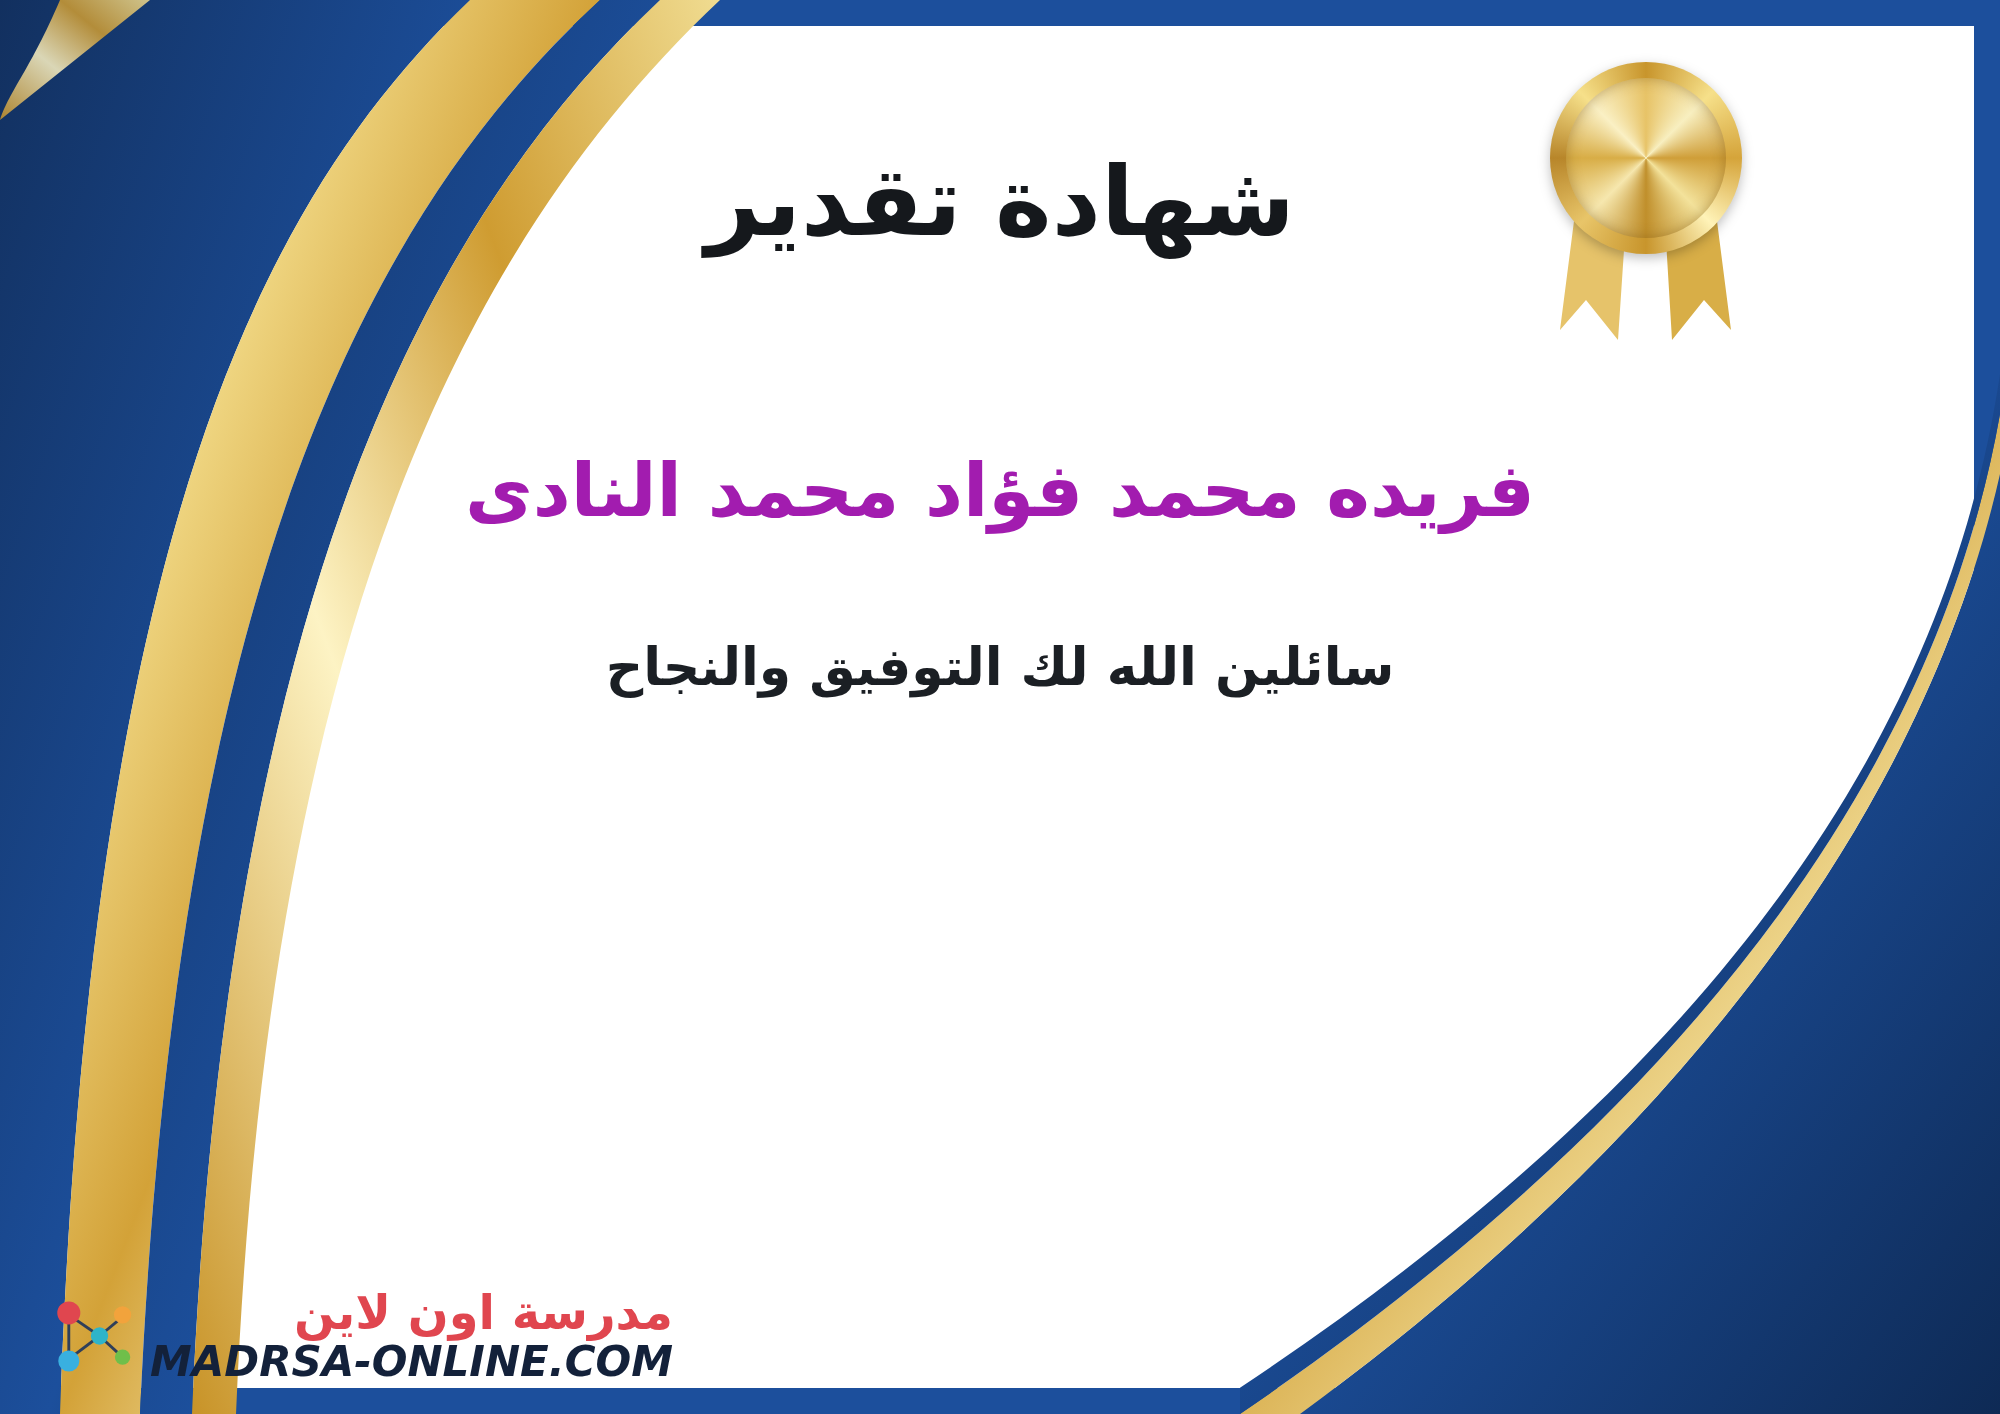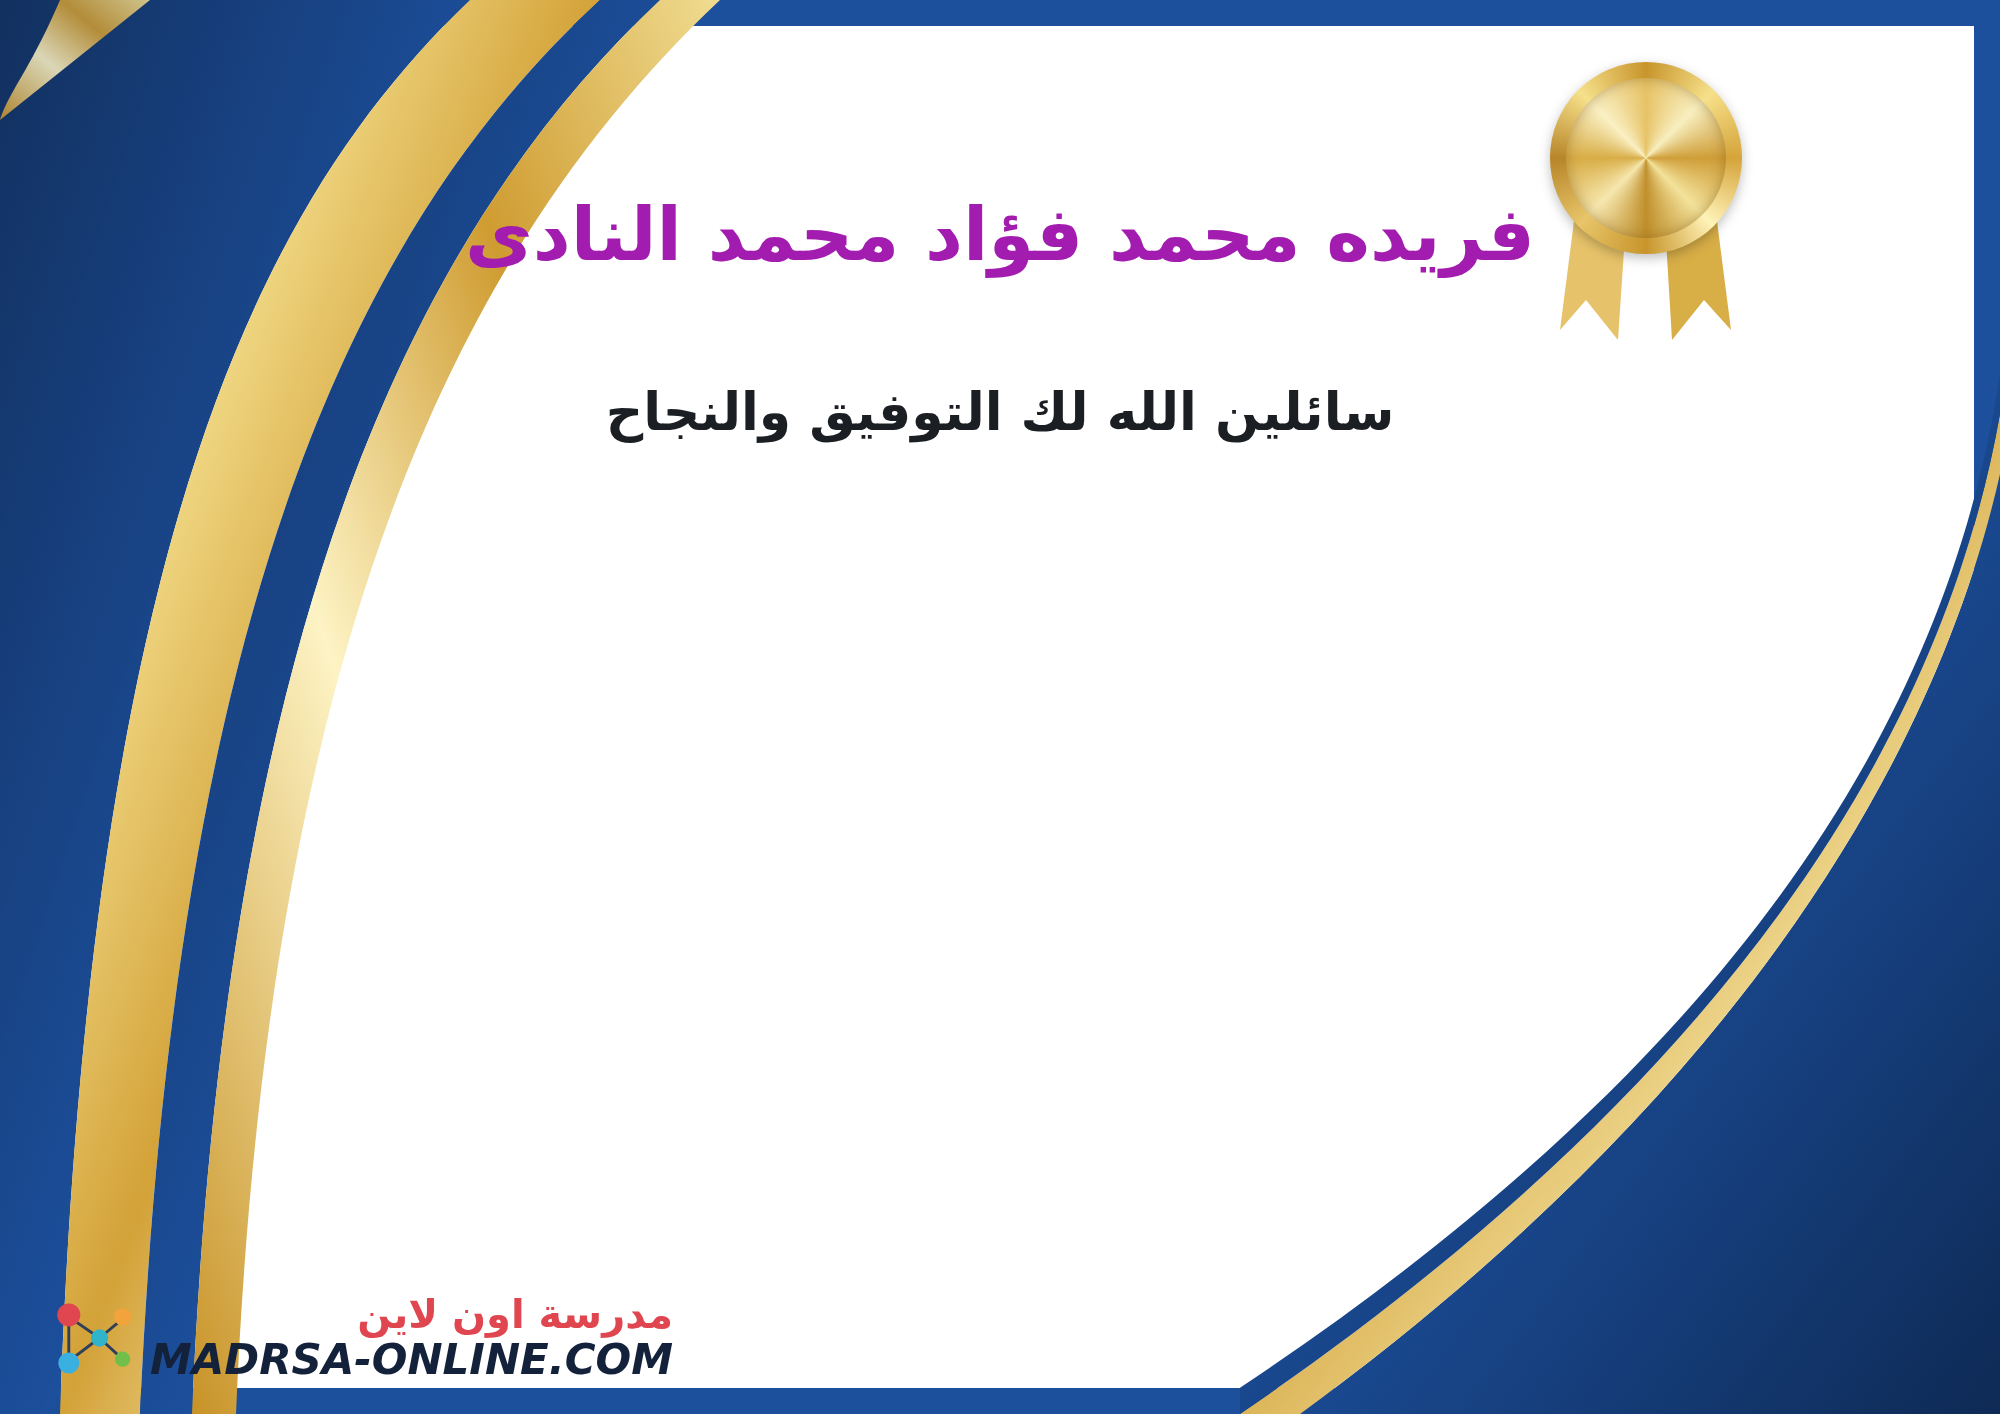--- a/index.html
+++ b/index.html
@@ -152,21 +152,21 @@
     align-items: center;
     gap: 14px;
     direction: rtl;
   }
   .logo-text {
     display: flex;
     flex-direction: column;
     align-items: flex-start;
   }
   .logo-ar {
-    font-size: 40px;
+    font-size: 48px;
     font-weight: 700;
     color: #e0464f;
     line-height: 1.05;
     letter-spacing: -1px;
   }
   .logo-en {
     font-size: 42px;
     font-weight: 700;
     color: #13213a;
     letter-spacing: 0px;
@@ -244,20 +244,21 @@
   <div class="medal">
     <svg class="ribbons" viewBox="0 0 175 150">
       <polygon points="20,0 70,0 60,150 28,110 2,140" fill="#e6c36a"></polygon>
       <polygon points="105,0 155,0 173,140 146,110 114,150" fill="#d8ae47"></polygon>
     </svg>
     <div class="disc-outer"></div>
     <div class="disc-inner"></div>
   </div>
 
   <div class="content">
+    <div class="cert-title">شهادة تقدير</div>
     <div class="student-name">فريده محمد فؤاد محمد النادى</div>
     <div class="closing">سائلين الله لك التوفيق  والنجاح</div>
   </div>
 
   <div class="logo">
     <div class="logo-text">
       <div class="logo-ar">مدرسة اون لاين</div>
       <div class="logo-en">MADRSA-ONLINE.COM</div>
     </div>
     <svg class="logo-mark" viewBox="0 0 100 100">

